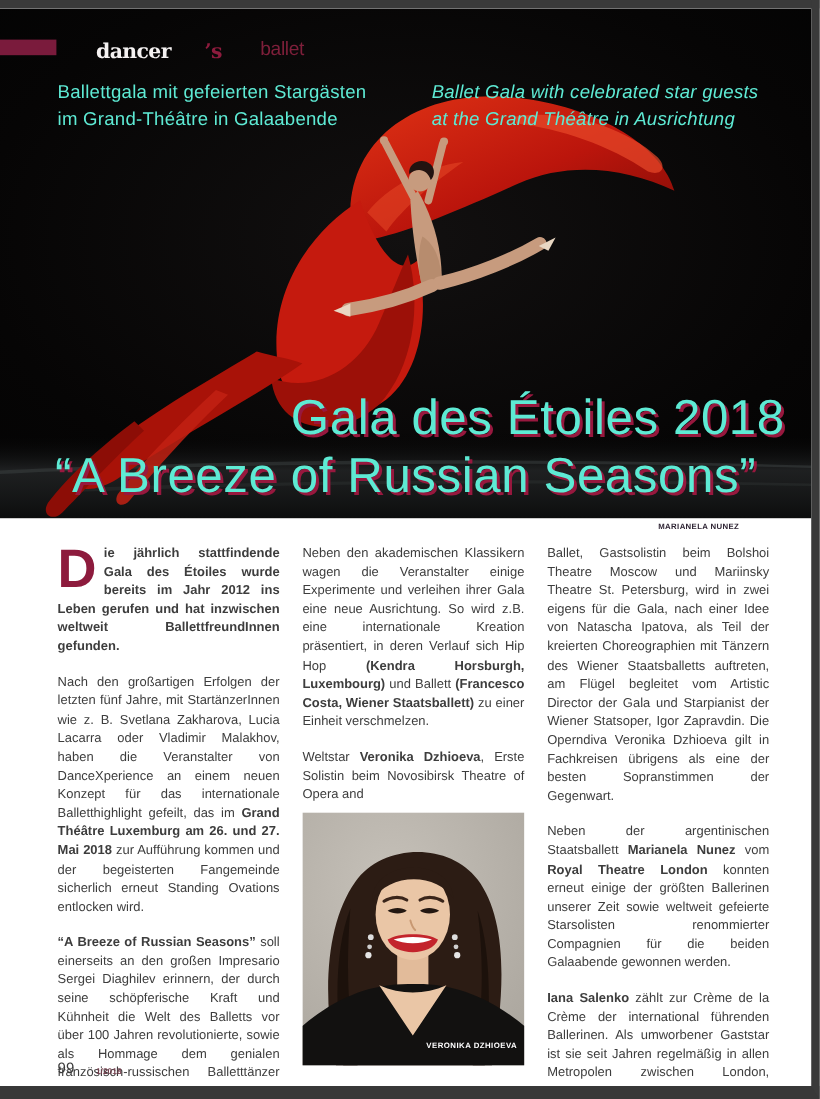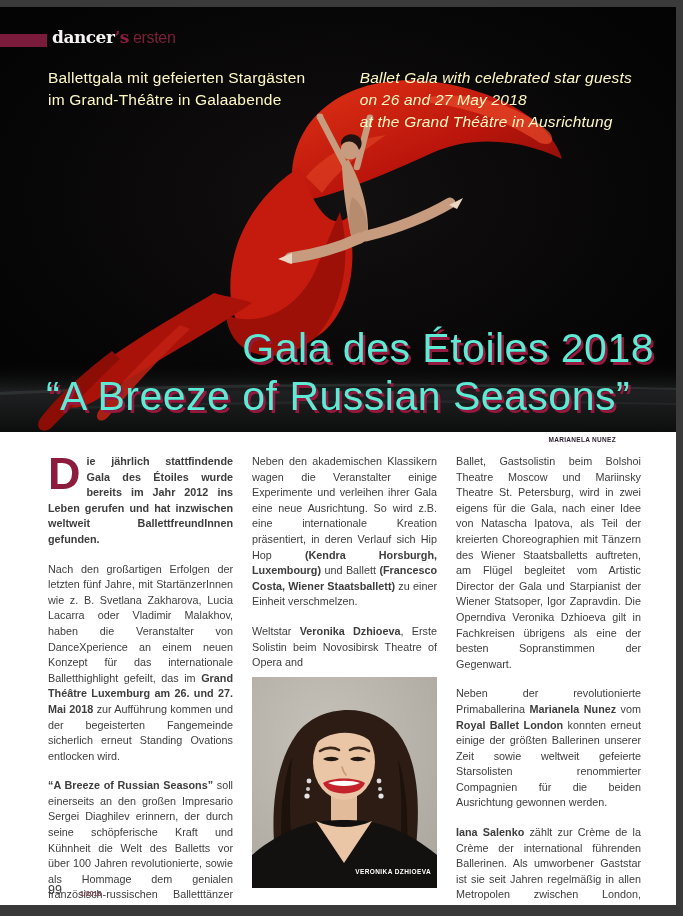--- a/index.html
+++ b/index.html
@@ -5,26 +5,26 @@
   html,body{margin:0;padding:0;background:#2e2e2e;}
   .page{
     position:relative;width:683px;height:916px;margin:0 auto;
     background:#ffffff;box-sizing:border-box;
     border-top:7px solid #3a3a3a;border-bottom:11px solid #383838;border-right:7px solid #3a3a3a;
     font-family:"Liberation Sans",sans-serif;overflow:hidden;
   }
   
   .hero{position:relative;width:676px;height:425px;background:#040404;overflow:hidden;}
   .hero-art{position:absolute;left:0;top:0;width:676px;height:425px;}
-  .logo-row{position:absolute;left:0;top:26px;display:flex;align-items:flex-end;height:14px;}
+  .logo-row{position:absolute;left:0;top:26px;display:flex;align-items:flex-start;height:14px;gap:28px;}
   .logo-bar{width:47px;height:13px;background:#7a1b3c;margin-right:5px;}
   .logo-dancer{font-family:"DejaVu Serif","Liberation Serif",serif;font-weight:700;font-size:17px;color:#f5f2f2;letter-spacing:-0.5px;}
   .logo-apos{font-family:"DejaVu Serif","Liberation Serif",serif;font-weight:700;font-size:17px;color:#8d1b3d;letter-spacing:-0.5px;}
   .logo-ballet{font-size:16px;color:#7e1f3a;margin-left:4px;letter-spacing:-0.3px;}
-  .kicker{position:absolute;top:60px;font-size:15.5px;line-height:22px;color:#fef9c3;font-weight:400;letter-spacing:0.2px;}
+  .kicker{position:absolute;top:60px;font-size:15.5px;line-height:22px;color:#5eead4;font-weight:400;letter-spacing:0.2px;}
   .kicker-de{left:48px;text-align:left;}
   .kicker-en{right:44px;font-style:italic;}
   .hero-title{position:absolute;color:#5eead4;font-size:41px;font-weight:400;letter-spacing:0.5px;white-space:nowrap;text-shadow:2.5px 2.5px 0 #97183e;}
   .title-1{top:318px;right:22px;}
   .title-2{top:366px;left:0;width:100%;text-align:center;}
   
   .article{position:relative;width:676px;height:473px;background:#fff;}
   .photo-credit{position:absolute;top:4px;right:60px;font-size:6.5px;font-weight:700;color:#2e2433;letter-spacing:0.3px;}
   .columns{position:absolute;top:22px;left:48px;width:594px;display:flex;gap:19px;}
   .col{width:185px;font-size:10.8px;line-height:15.6px;color:#3d3d3d;text-align:justify;}
@@ -91,31 +91,30 @@
         <path d="M449,198 L463,191 L457,202 Z" fill="#e9d7c3"></path>
         <path d="M360,231 C336,242 312,248 290,251" stroke="#c79b7e" stroke-width="11" stroke-linecap="round" fill="none"></path>
         <path d="M292,246 L278,252 L292,257 Z" fill="#e9d7c3"></path>
       </g>
     </svg>
 
     <div class="logo-row">
       <span class="logo-bar"></span>
       <span class="logo-dancer">dancer</span>
         <span class="logo-apos">’s</span>
-      <span class="logo-ballet">ersten</span>
+      <span class="logo-ballet">ballet</span>
     </div>
 
     <div class="kicker kicker-de">
       <div>Ballettgala mit gefeierten Stargästen</div>
       <div>im Grand-Théâtre in Galaabende</div>
     </div>
 
     <div class="kicker kicker-en">
       <div>Ballet Gala with celebrated star guests</div>
-      <div>on 26 and 27 May 2018</div>
       <div>at the Grand Théâtre in Ausrichtung</div>
     </div>
 
     <div class="hero-title title-1">Gala des Étoiles 2018</div>
     <div class="hero-title title-2">“A Breeze of Russian Seasons”</div>
   </div>
 
   <div class="article">
     <div class="photo-credit">MARIANELA NUNEZ</div>
 
@@ -161,21 +160,21 @@
             <circle cx="127" cy="104" r="2.4" fill="#dddddd"></circle>
               <circle cx="128" cy="112" r="2" fill="#cfcfcf"></circle>
               <circle cx="129" cy="119" r="2.6" fill="#e6e6e6"></circle>
           </svg>
           <span class="portrait-caption">VERONIKA DZHIOEVA</span>
         </div>
       </div>
 
       <div class="col">
         <p><span>Ballet, Gastsolistin beim Bolshoi Theatre Moscow und Mariinsky Theatre St. Petersburg, wird in zwei eigens für die Gala, nach einer Idee von Natascha Ipatova, als Teil der kreierten Choreographien mit Tänzern des Wiener Staatsballetts auftreten, am Flügel begleitet vom Artistic Director der Gala und Starpianist der Wiener Statsoper, Igor Zapravdin. Die Operndiva Veronika Dzhioeva gilt in Fachkreisen übrigens als eine der besten Sopranstimmen der Gegenwart.</span></p>
-        <p><span>Neben der revolutionierte Primaballerina </span><span class="b">Marianela Nunez</span><span> vom </span><span class="b">Royal Ballet London</span><span> konnten erneut einige der größten Ballerinen unserer Zeit sowie weltweit gefeierte Starsolisten renommierter Compagnien für die beiden Ausrichtung gewonnen werden.</span></p>
+        <p><span>Neben der argentinischen Staatsballett </span><span class="b">Marianela Nunez</span><span> vom </span><span class="b">Royal Theatre London</span><span> konnten erneut einige der größten Ballerinen unserer Zeit sowie weltweit gefeierte Starsolisten renommierter Compagnien für die beiden Galaabende gewonnen werden.</span></p>
         <p><span class="b">Iana Salenko</span><span> zählt zur Crème de la Crème der international führenden Ballerinen. Als umworbener Gaststar ist sie seit Jahren regelmäßig in allen Metropolen zwischen London, Moskau, Paris, New York und Tokio zu sehen. Gemeinsam mit Tanzpartner </span></p>
       </div>
     </div>
 
     <div class="footer">
       <span class="page-num">99</span>
       <span class="issue">1/2018</span>
     </div>
   </div>
 </div>

